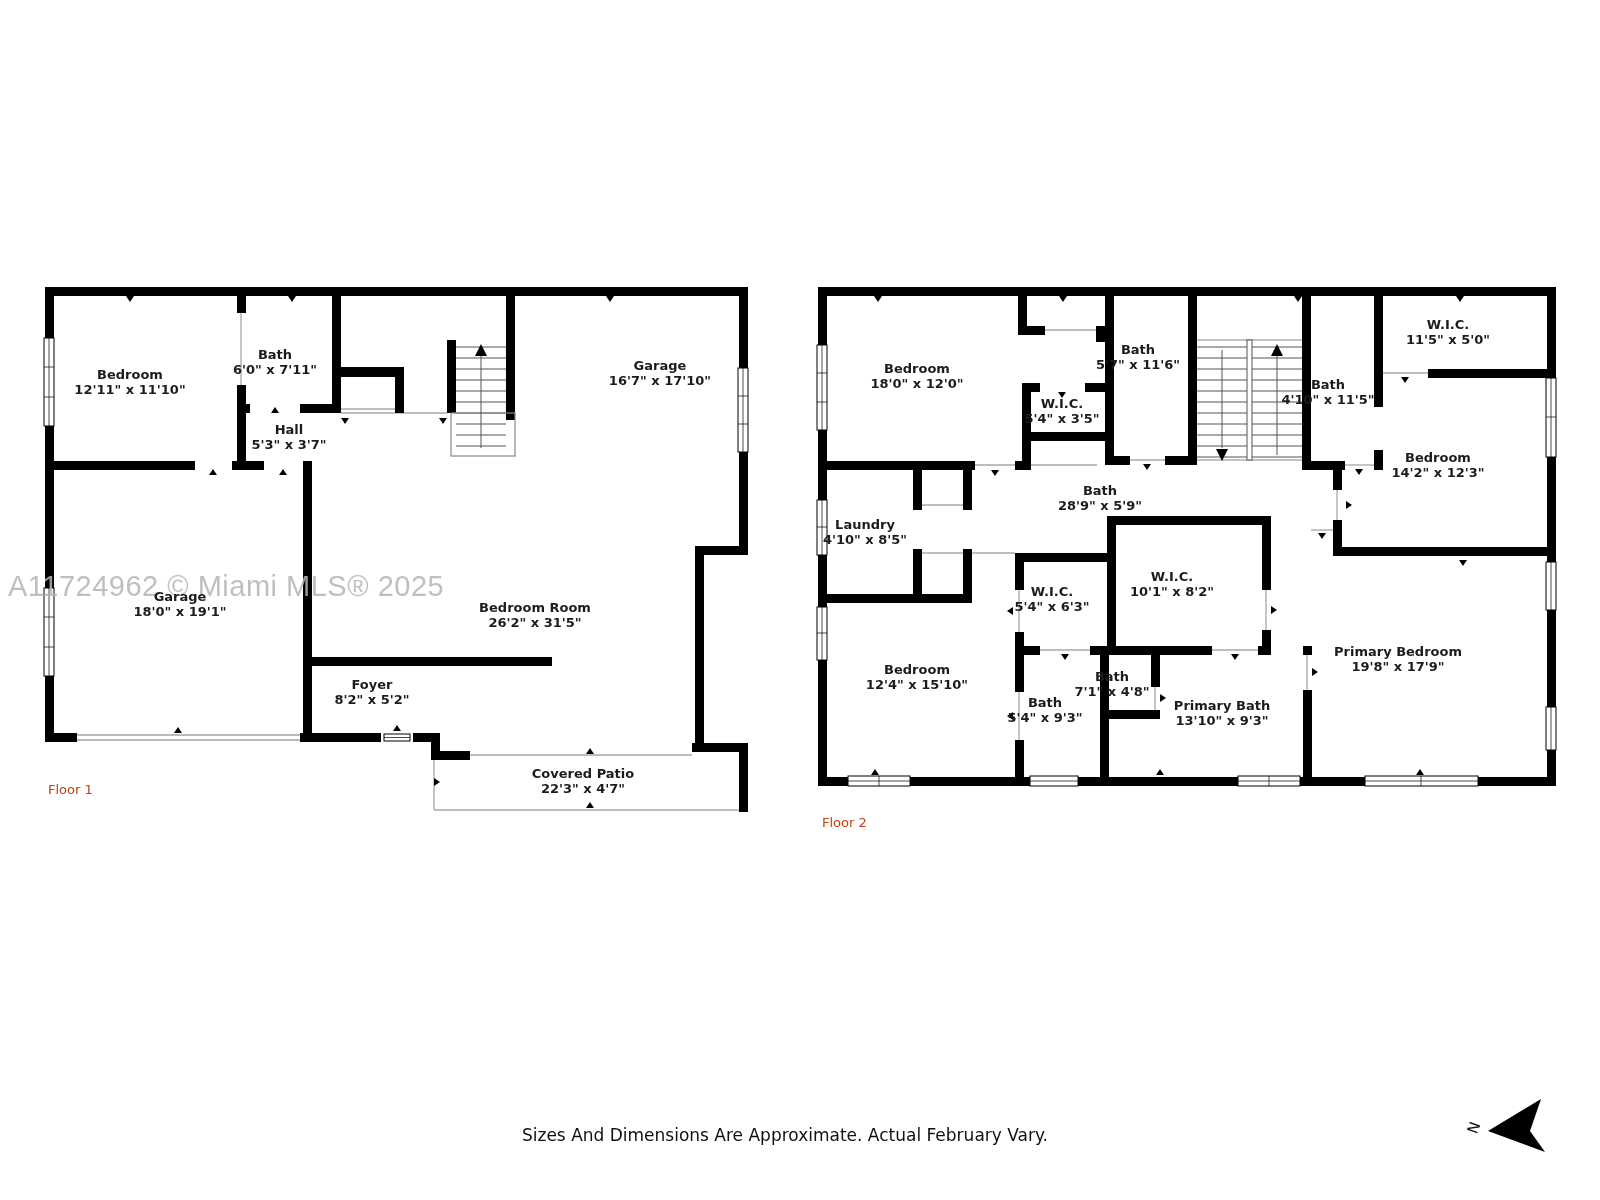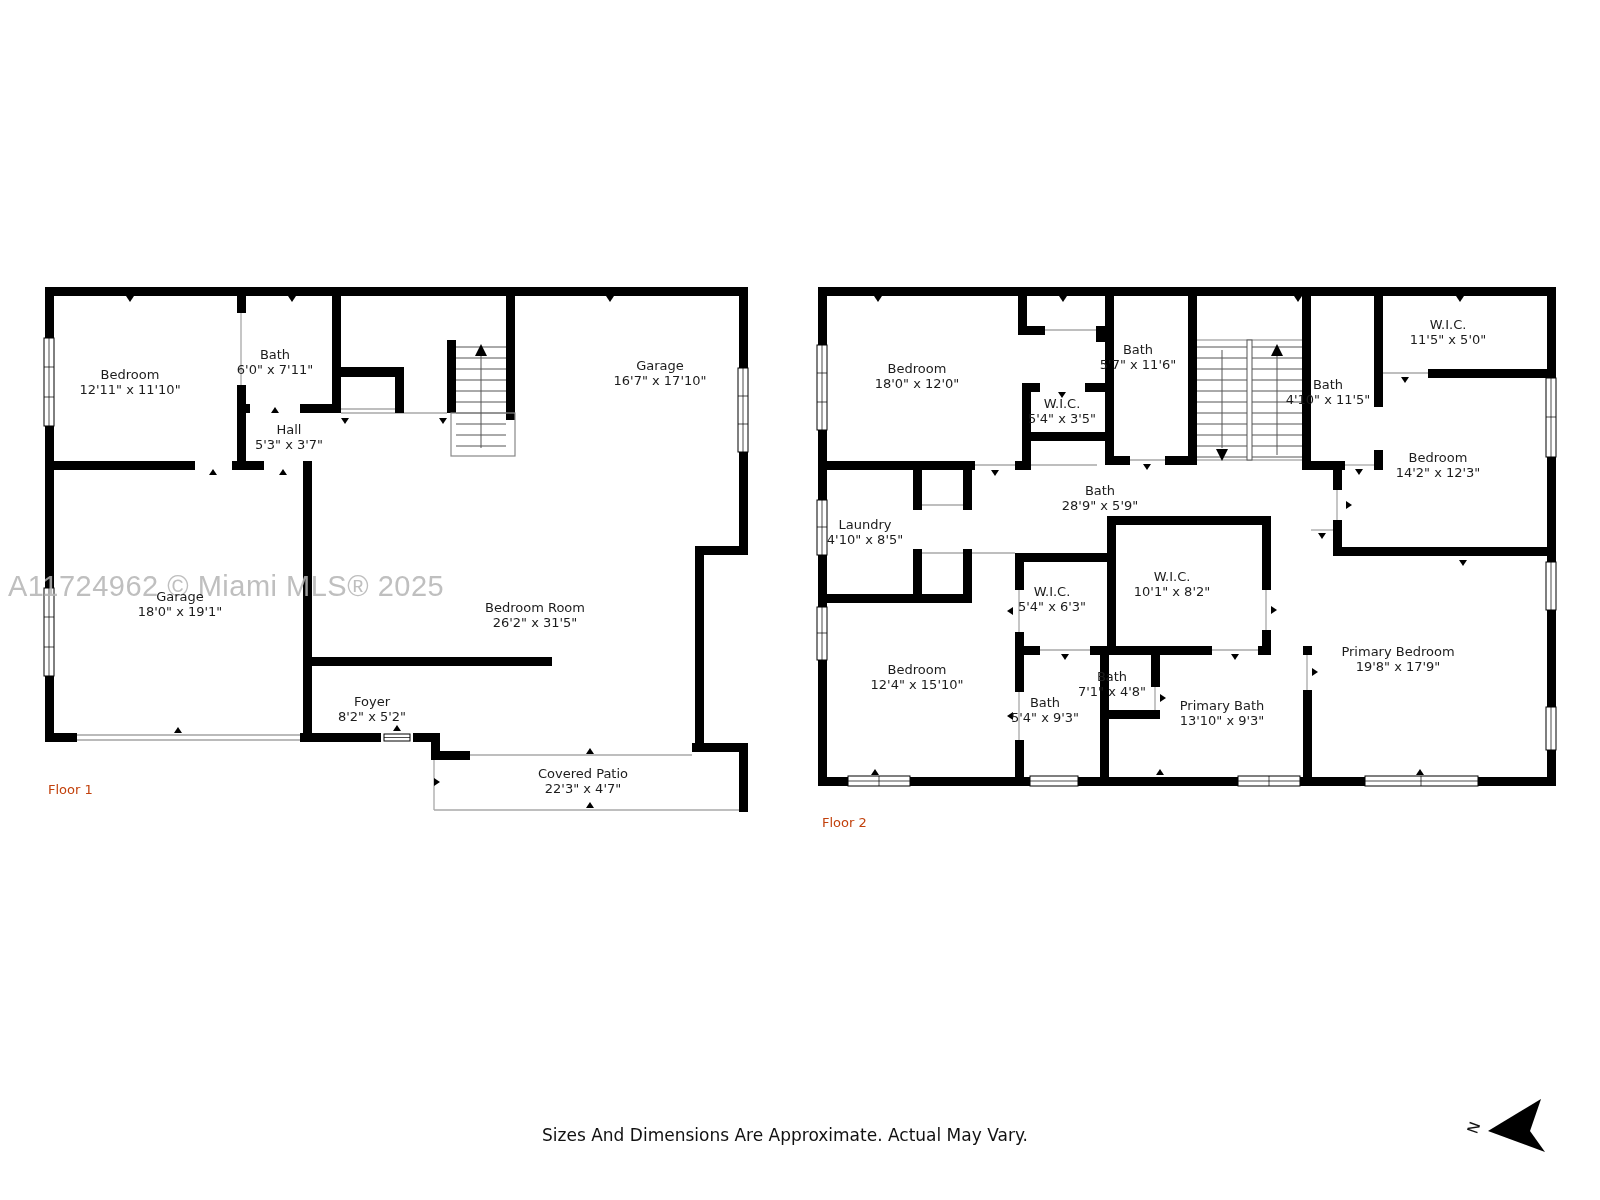--- a/index.html
+++ b/index.html
@@ -1,20 +1,20 @@
 <!DOCTYPE html>
 <html><head>
 <meta charset="utf-8">
 <style>
   html,body{margin:0;padding:0;background:#fff;}
   #page{position:relative;width:1600px;height:1200px;background:#fff;overflow:hidden;
         font-family:"DejaVu Sans",sans-serif;}
   #plan-svg{position:absolute;left:0;top:0;z-index:1;}
   .room{position:absolute;transform:translateX(-50%);text-align:center;z-index:3;
-        font-size:13px;line-height:14.5px;color:#1c1c1c;white-space:nowrap;}
+        font-size:13px;line-height:14.5px;color:#1c1c1c;white-space:nowrap;font-weight:bold;}
   .room .rn,.room .rd{display:block;}
   .floorlabel{position:absolute;z-index:3;font-size:13px;color:#c2410c;}
   #watermark{position:absolute;left:8px;top:570px;z-index:2;
              font-family:"Liberation Sans",sans-serif;font-size:29px;letter-spacing:.5px;
              color:#b4b4b4;opacity:.85;white-space:nowrap;}
   #disclaimer{position:absolute;left:0;top:1125px;width:1570px;text-align:center;z-index:3;
               font-size:17px;color:#111;}
 </style>
 </head>
 <body>
@@ -348,21 +348,21 @@
   <span class="rd">16'7" x 17'10"</span>
 </div>
 <div class="room" style="left:180px;top:590px">
   <span class="rn">Garage</span>
   <span class="rd">18'0" x 19'1"</span>
 </div>
 <div class="room" style="left:535px;top:601px">
   <span class="rn">Bedroom Room</span>
   <span class="rd">26'2" x 31'5"</span>
 </div>
-<div class="room" style="left:372px;top:695px">
+<div class="room" style="left:372px;top:678px">
   <span class="rn">Foyer</span>
   <span class="rd">8'2" x 5'2"</span>
 </div>
 <div class="room" style="left:583px;top:767px">
   <span class="rn">Covered Patio</span>
   <span class="rd">22'3" x 4'7"</span>
 </div>
 <div class="floorlabel" style="left:48px;top:782px">Floor 1</div>
 
 <div class="room" style="left:917px;top:362px">
@@ -420,15 +420,15 @@
 <div class="room" style="left:1222px;top:699px">
   <span class="rn">Primary Bath</span>
   <span class="rd">13'10" x 9'3"</span>
 </div>
 <div class="room" style="left:1398px;top:645px">
   <span class="rn">Primary Bedroom</span>
   <span class="rd">19'8" x 17'9"</span>
 </div>
 <div class="floorlabel" style="left:822px;top:815px">Floor 2</div>
 
-<div id="disclaimer">Sizes And Dimensions Are Approximate. Actual May Vary.</div>
+<div id="disclaimer">Sizes And Dimensions Are Approximate. Actual February Vary.</div>
 
 </div>
 
 </body></html>

